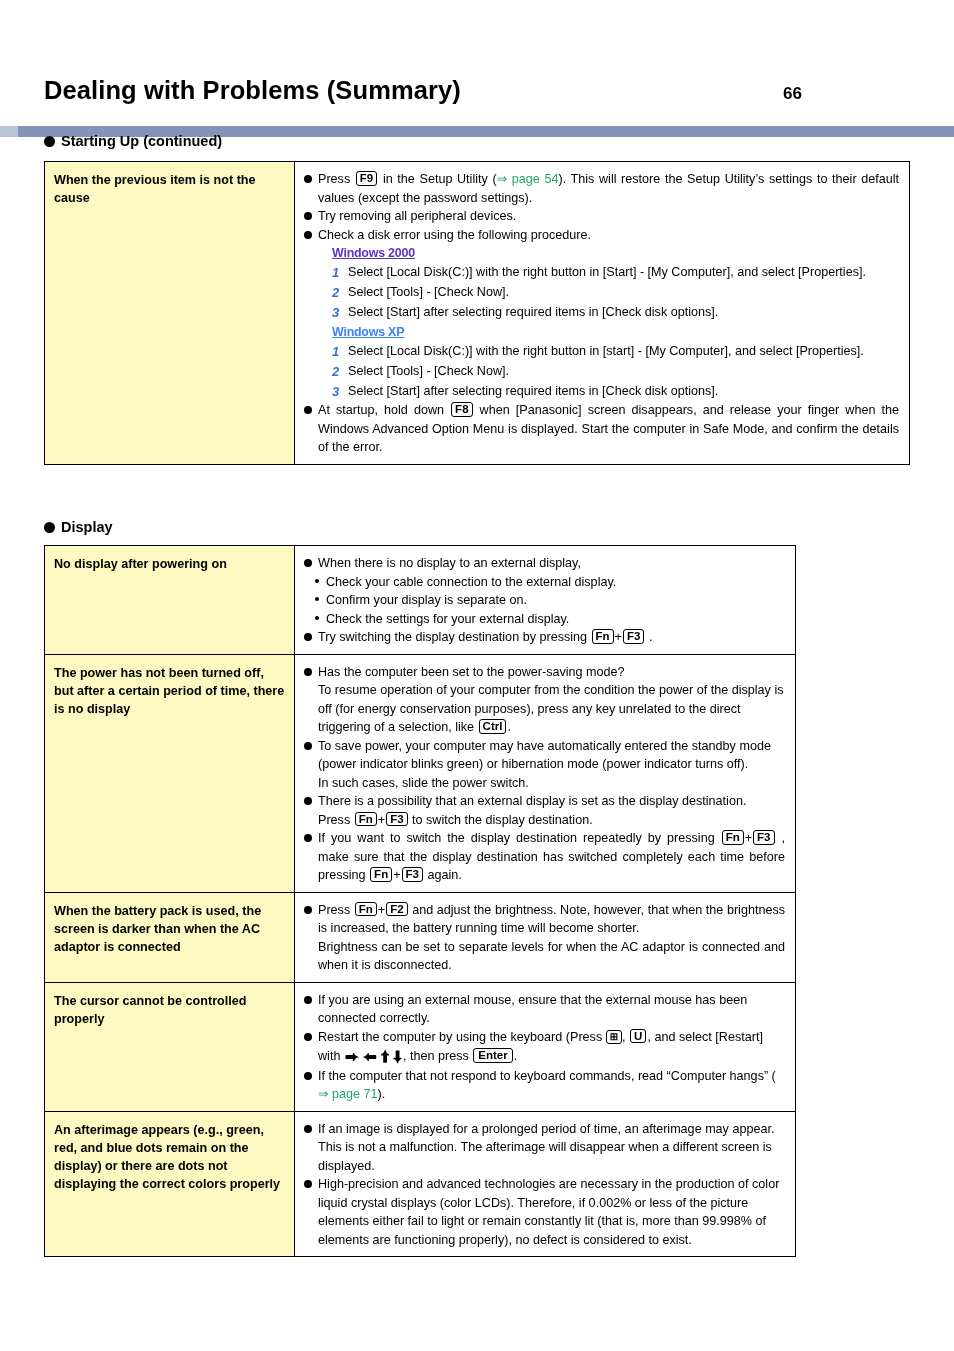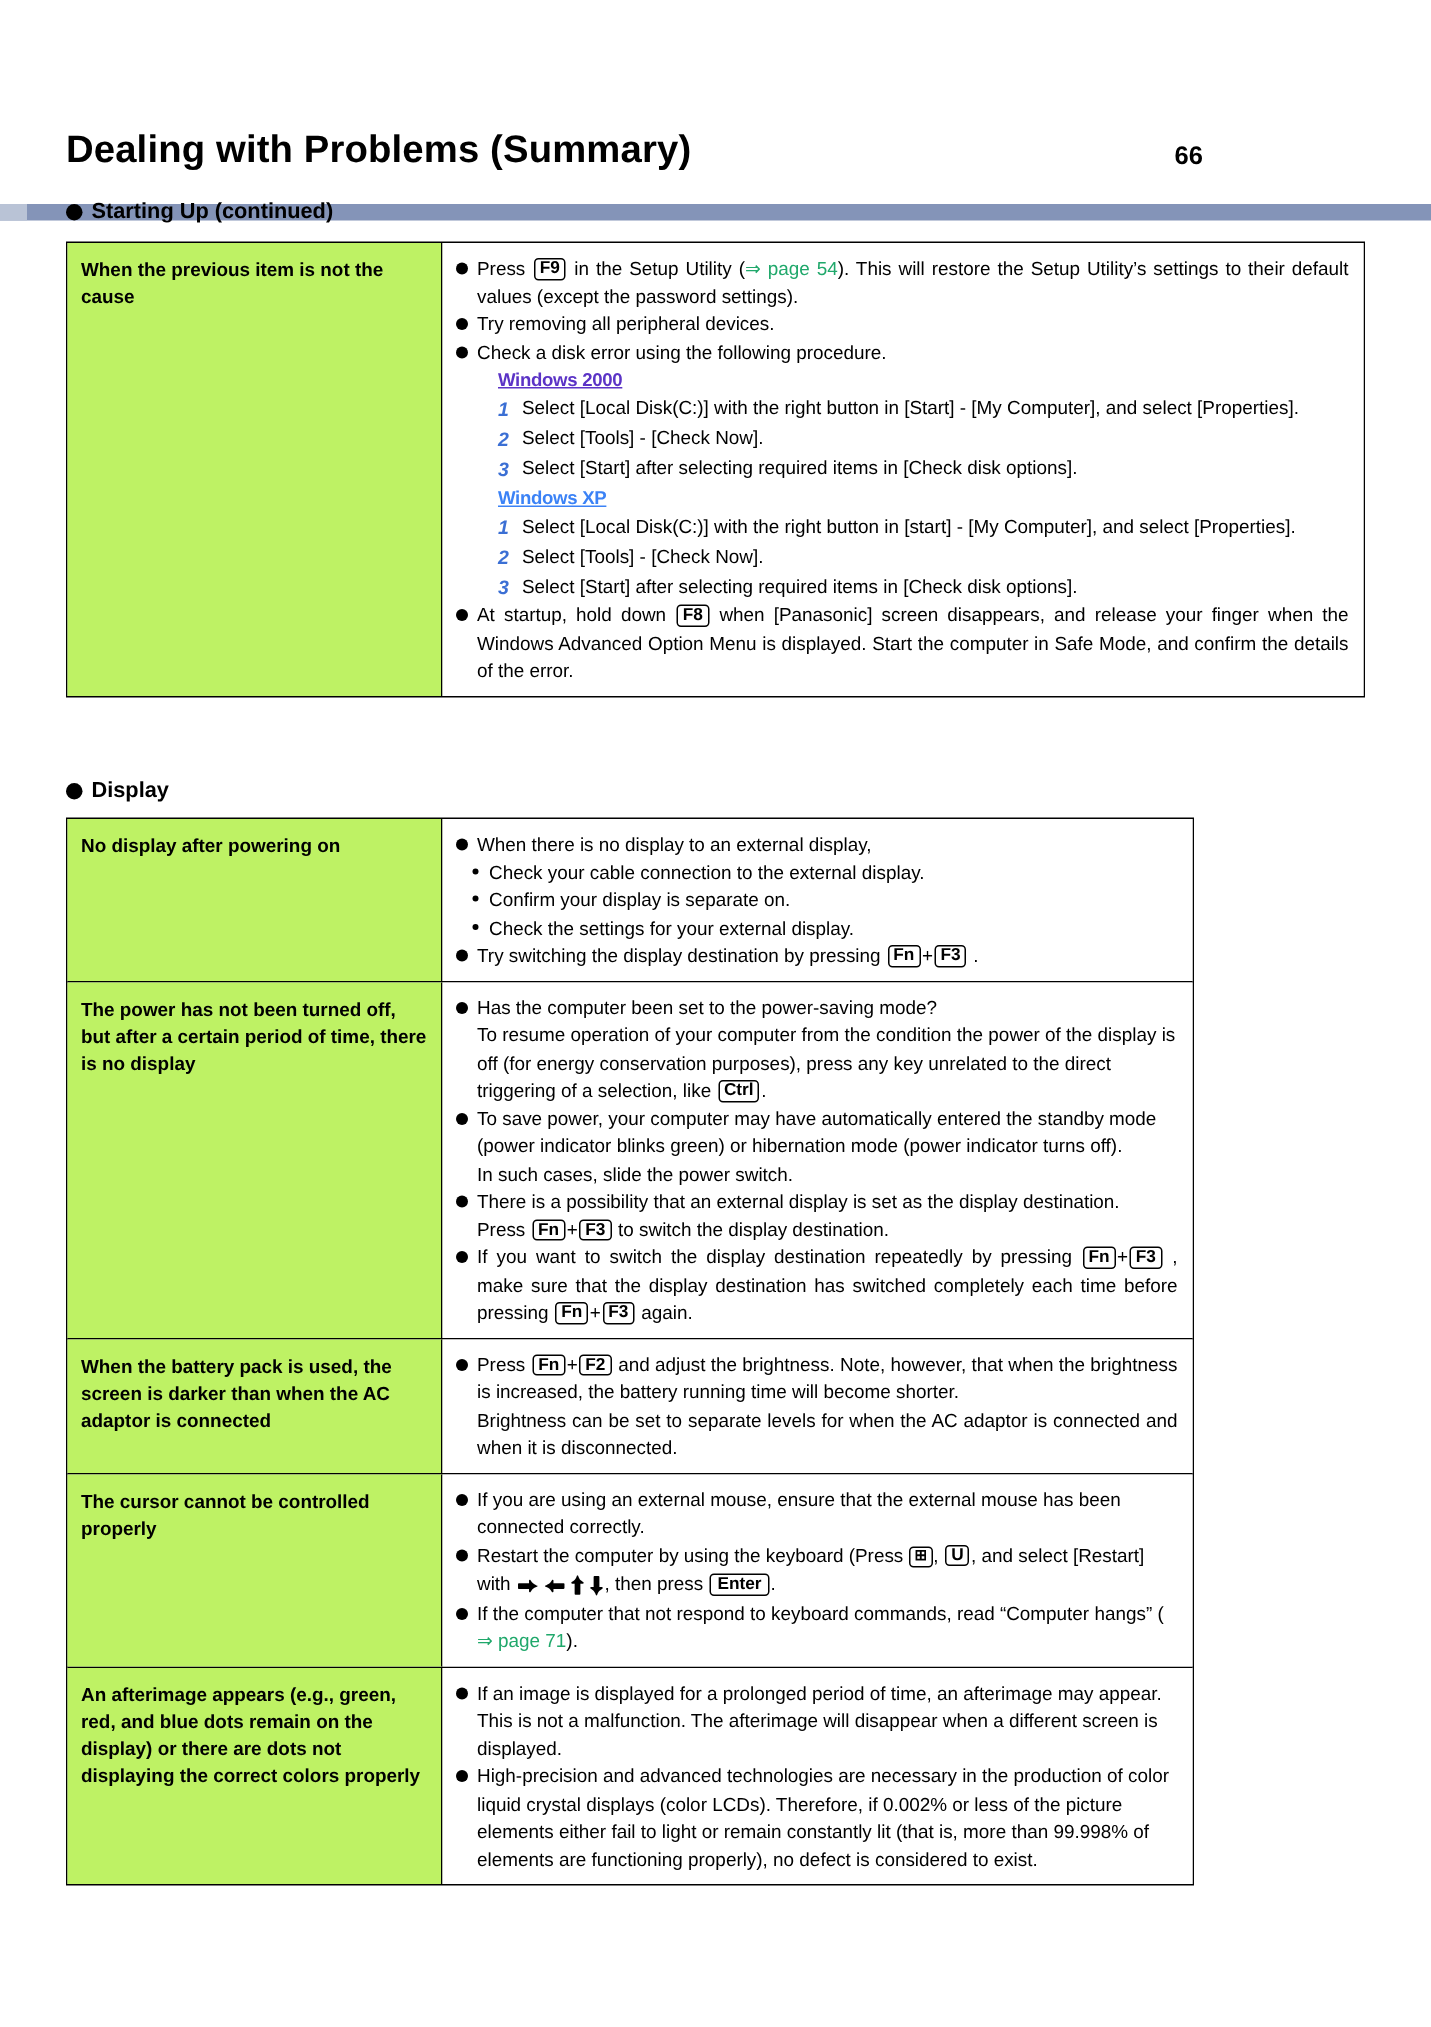--- a/index.html
+++ b/index.html
@@ -7,21 +7,21 @@
     width:954px;height:1351px;
     background:#ffffff;
     font-family:"Liberation Sans", sans-serif;
     color:#000;
     position:relative;
   }
   .page{position:relative;width:954px;height:1351px;}
 
   
   .header{
-    position:absolute;left:0;top:44px;width:844px;height:62px;
+    position:absolute;left:0;top:34px;width:844px;height:62px;
   }
   .header-title{
     position:absolute;left:44px;top:42px;
     font-size:25.5px;font-weight:bold;letter-spacing:0.1px;
   }
   .header-pageno{
     position:absolute;right:42px;top:50px;
     font-size:17px;font-weight:bold;
   }
   .header-rule{
@@ -45,21 +45,21 @@
 
   
   .tbl{
     position:absolute;border:1px solid #000;box-sizing:border-box;
     display:flex;flex-direction:column;
   }
   .row{display:flex;border-bottom:1px solid #000;box-sizing:border-box;}
   .row:last-child{border-bottom:none;}
   .cell-l{
     width:250px;flex:0 0 250px;
-    background:#bef264;
+    background:#fef9c3;
     border-right:1px solid #000;
     box-sizing:border-box;
     padding:9px 8px 23px 9px;
     font-size:12.6px;font-weight:bold;line-height:1.43;
   }
   .cell-r{
     flex:1;background:#ffffff;
     box-sizing:border-box;
     padding:8px 10px 7px 9px;
     font-size:12.6px;line-height:1.47;

